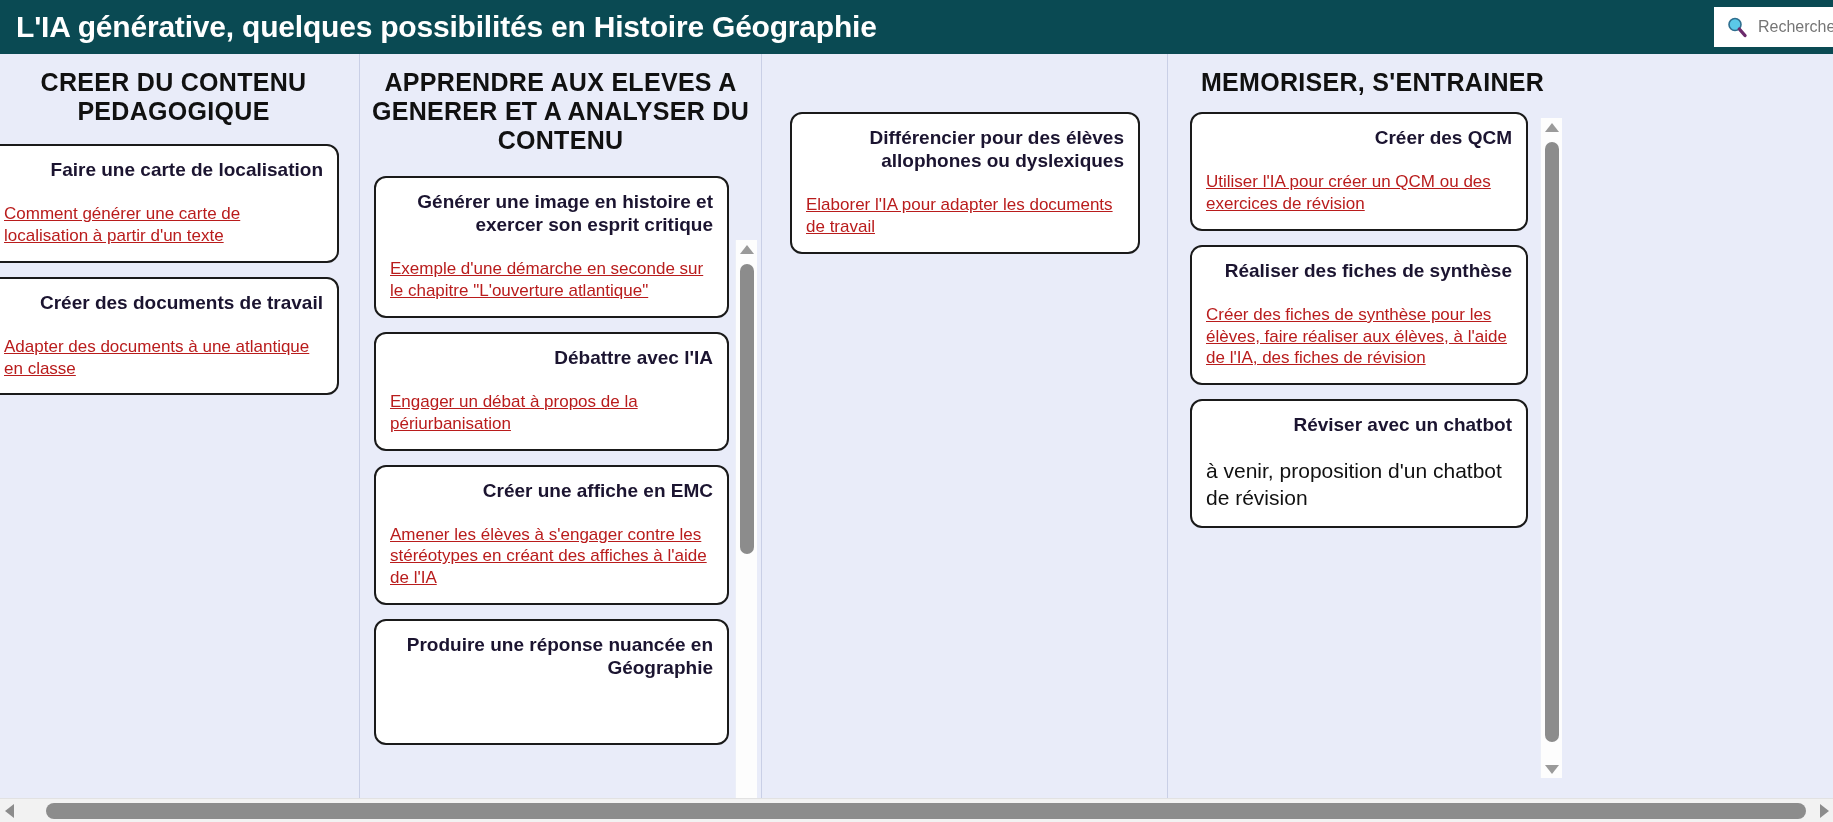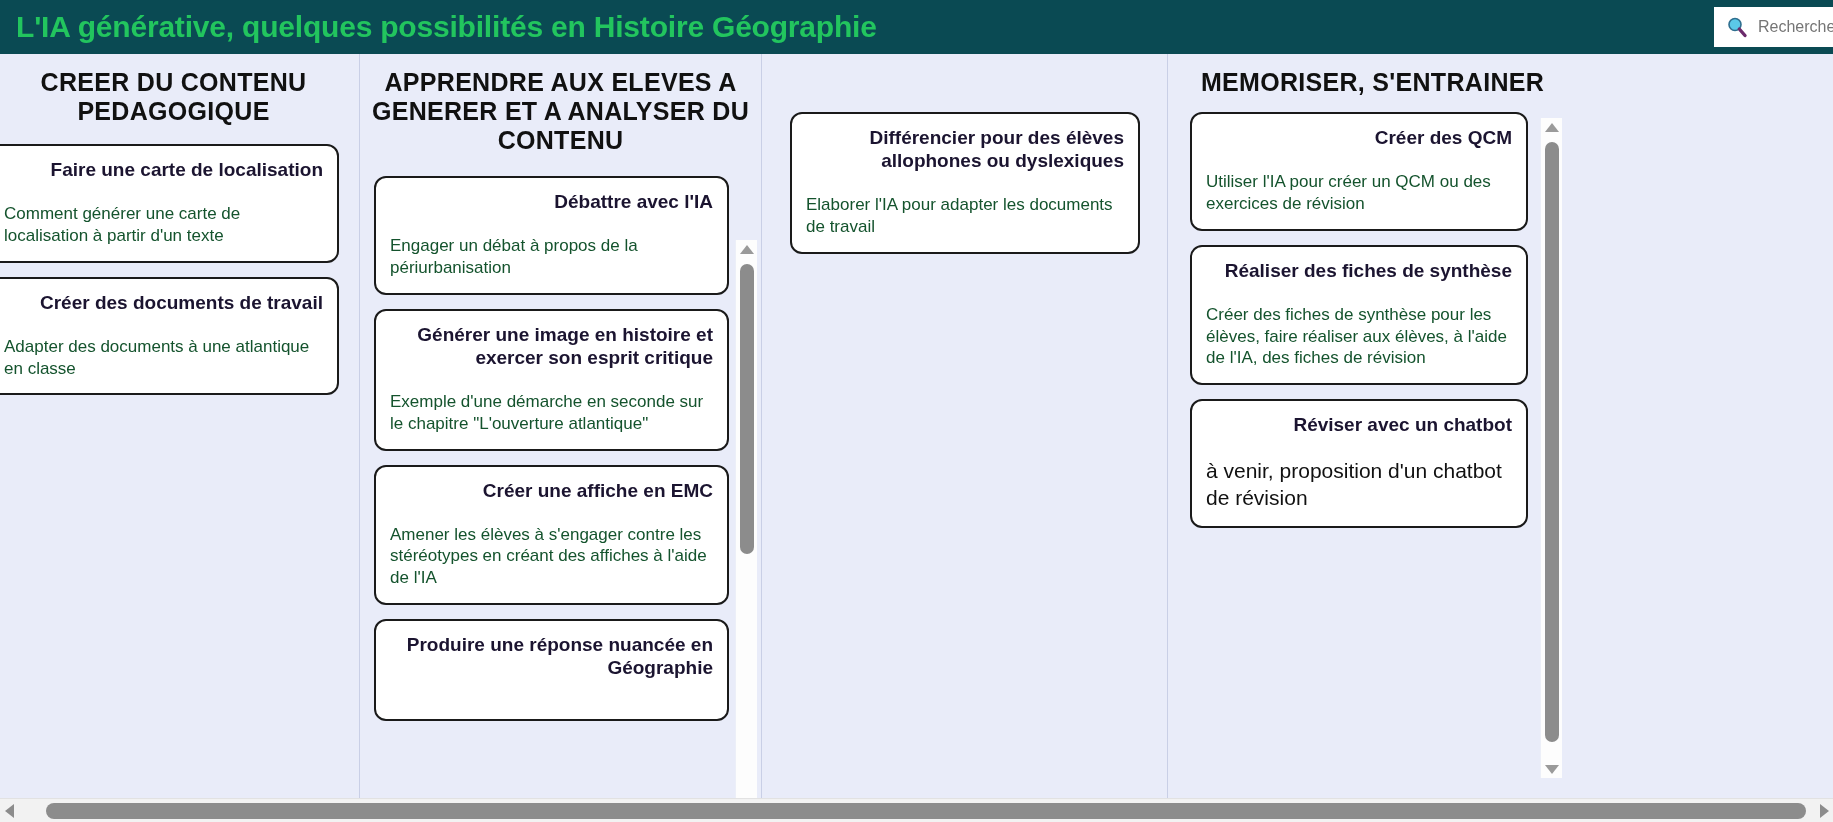--- a/index.html
+++ b/index.html
@@ -11,21 +11,21 @@
   }
   #app{ position:relative; width:1833px; height:822px; overflow:hidden; background:#e9ecf9;}
 
   
   .topbar{
     position:absolute; left:0; top:0; width:1833px; height:54px;
     background:#0a4a53;
     display:flex; align-items:center; justify-content:space-between;
   }
   .topbar-title{
-    color:#22c55e; font-size:30px; font-weight:bold;
+    color:#ffffff; font-size:30px; font-weight:bold;
     letter-spacing:-0.2px; padding-left:16px; white-space:nowrap;
     line-height:54px;
   }
   .search-box{
     position:absolute; left:1714px; top:7px; width:300px; height:40px;
     background:#ffffff; display:flex; align-items:center; gap:10px;
     padding:0 12px;
   }
   .search-icon{ width:22px; height:22px; position:relative; flex:0 0 auto;}
   .search-placeholder{
@@ -56,21 +56,21 @@
     border-radius:12px;
     padding:12px 14px 14px 14px;
     margin-bottom:14px;
   }
   .card-title{
     font-size:19px; font-weight:bold; color:#1b1430;
     text-align:right; line-height:1.22;
   }
   .card-link{
     display:block; margin-top:22px;
-    font-size:17px; color:#14532d; 
+    font-size:17px; color:#b91c1c; text-decoration:underline;
     line-height:1.28; cursor:pointer;
   }
   .card-text{
     display:block; margin-top:22px;
     font-size:21px; color:#111111; line-height:1.28;
   }
 
   
   .vscroll{
     position:absolute; width:22px; background:#fdfdfd;
@@ -162,32 +162,32 @@
           <div class="card-title">Créer des documents de travail</div>
           <a class="card-link">Adapter des documents à une atlantique en classe</a>
         </div>
       </div>
     </div>
 
     <div class="col" style="left:360px; width:401px;">
       <div class="col-title" style="padding-left:8px;padding-right:8px;">APPRENDRE AUX ELEVES A GENERER ET A ANALYSER DU CONTENU</div>
       <div class="col-body" style="top:122px; left:14px; width:355px; height:622px;">
         <div class="card">
+          <div class="card-title">Générer une image en histoire et exercer son esprit critique</div>
+          <a class="card-link">Exemple d'une démarche en seconde sur le chapitre "L'ouverture atlantique"</a>
+        </div>
+        <div class="card">
           <div class="card-title">Débattre avec l'IA</div>
           <a class="card-link">Engager un débat à propos de la périurbanisation</a>
         </div>
         <div class="card">
-          <div class="card-title">Générer une image en histoire et exercer son esprit critique</div>
-          <a class="card-link">Exemple d'une démarche en seconde sur le chapitre "L'ouverture atlantique"</a>
-        </div>
-        <div class="card">
           <div class="card-title">Créer une affiche en EMC</div>
           <a class="card-link">Amener les élèves à s'engager contre les stéréotypes en créant des affiches à l'aide de l'IA</a>
         </div>
-        <div class="card" style="padding-bottom:40px;">
+        <div class="card" style="padding-bottom:64px;">
           <div class="card-title">Produire une réponse nuancée en Géographie</div>
         </div>
       </div>
 
       <div class="vscroll" style="left:375px; top:186px; height:560px;">
         <div class="arrow up">
             <span class="tri-up"></span>
           </div>
         <div class="vthumb" style="top:24px; height:290px;"></div>
       </div>

